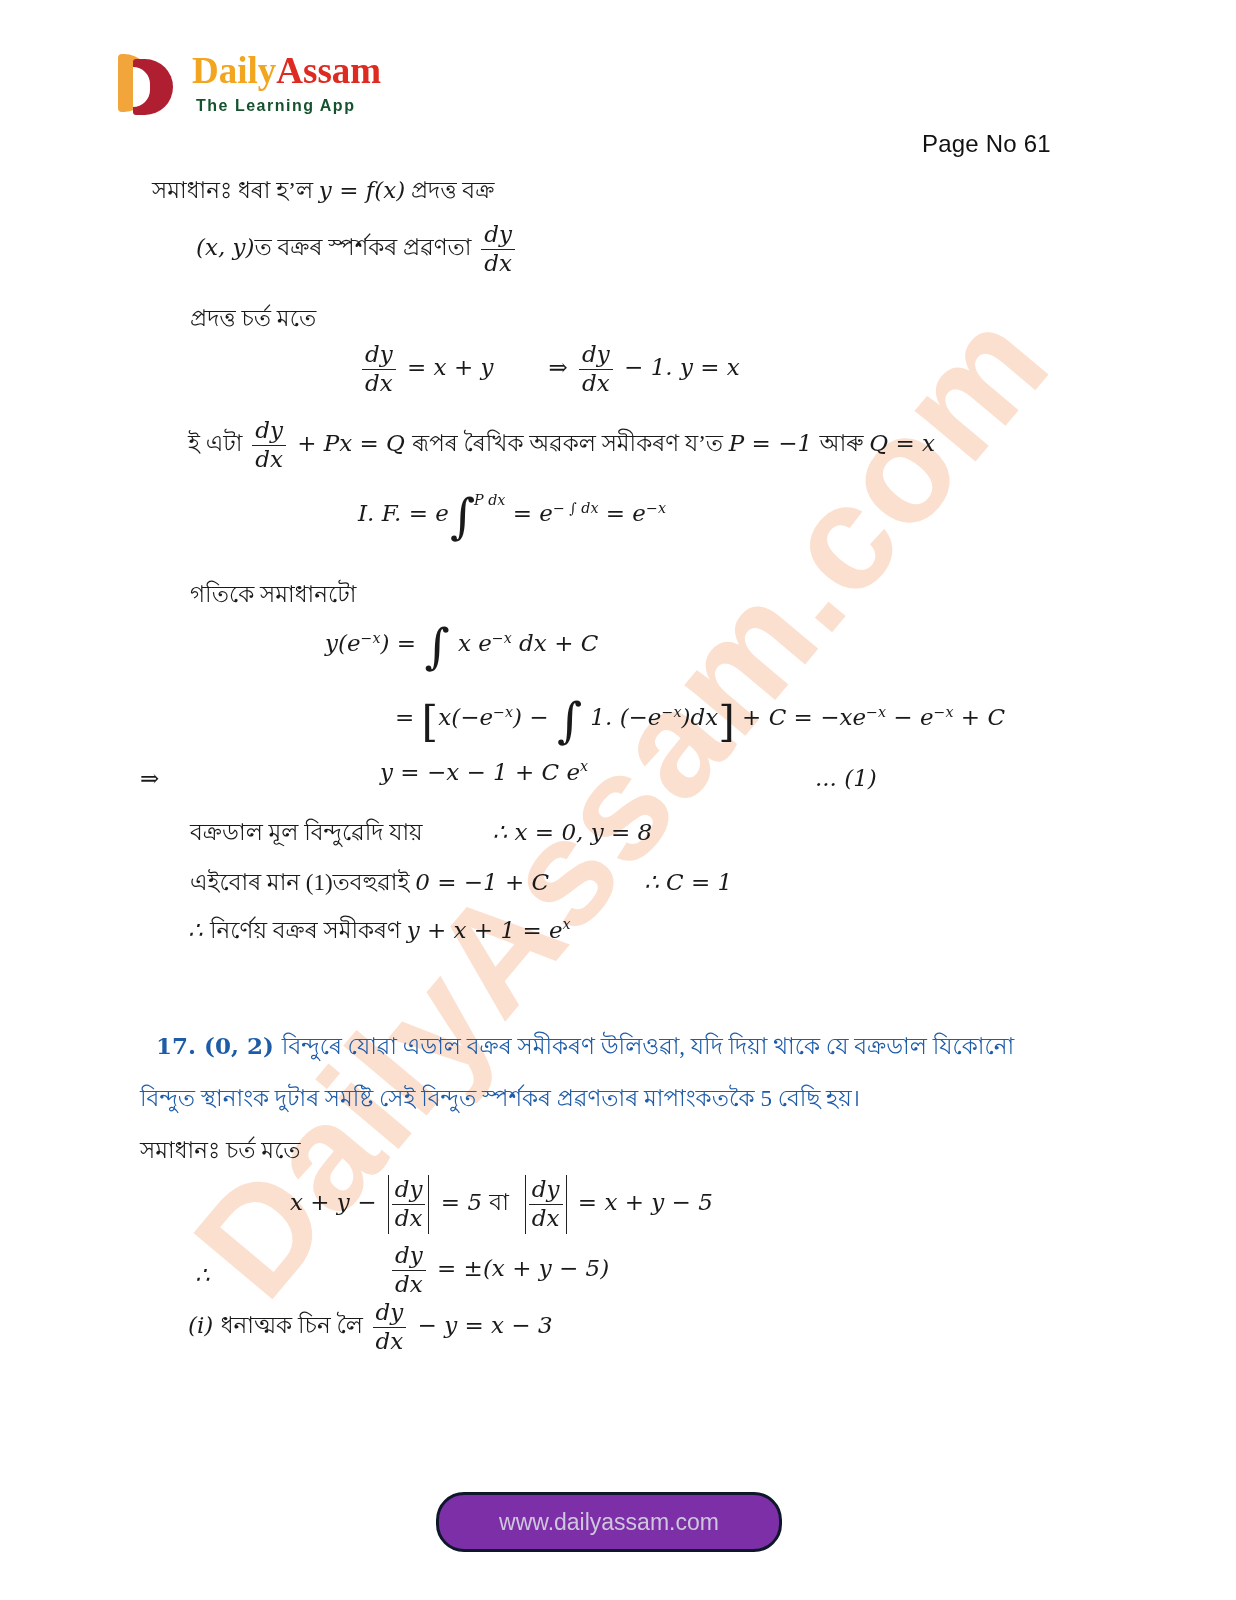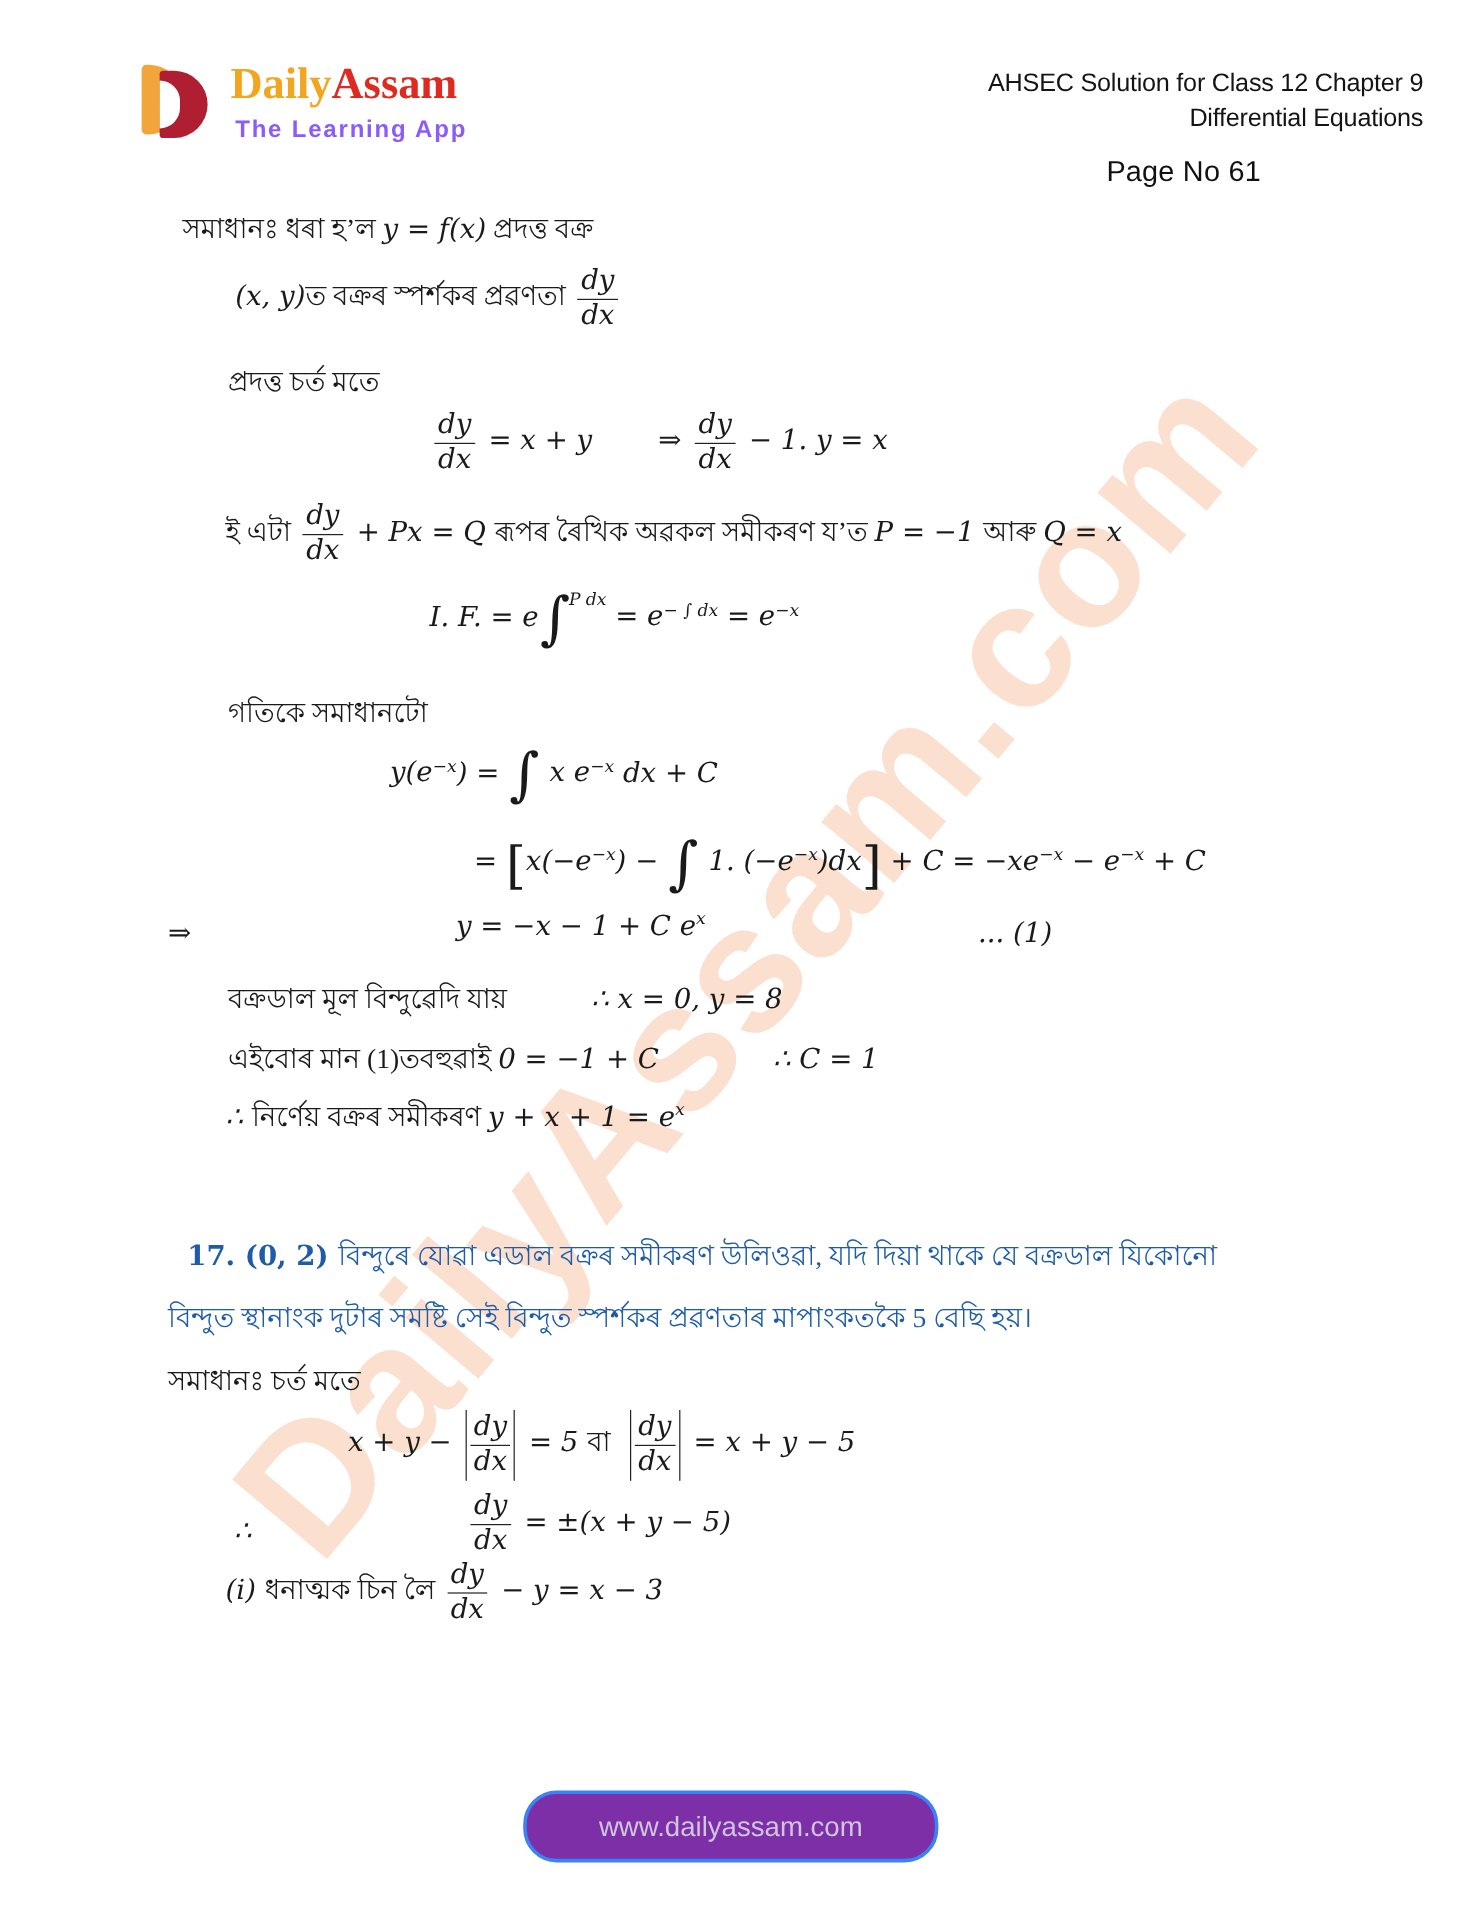--- a/index.html
+++ b/index.html
@@ -12,22 +12,22 @@
   .logo-d-orange{position:absolute;left:0;top:2px;width:34px;height:58px;background:#F2A53B;
                  border-radius:4px 28px 28px 4px;}
   .logo-d-red{position:absolute;left:15px;top:7px;width:40px;height:56px;background:#AF1E31;
               border-radius:3px 28px 28px 3px;}
   .logo-d-red::after{content:"";position:absolute;left:0;top:8px;width:17px;height:40px;
                      background:#ffffff;border-radius:0 20px 20px 0;}
   .brand-text{margin-left:8px;}
   .brand-name{font-family:"Liberation Serif",serif;font-weight:bold;font-size:37px;line-height:1;}
   .brand-daily{color:#F2A51F;}
   .brand-assam{color:#DE2A20;}
-  .brand-tagline{font-family:"Liberation Sans",sans-serif;font-weight:bold;font-size:20px;
-                 color:#8b5cf6;letter-spacing:1.5px;margin-top:8px;margin-left:4px;text-align:right;}
+  .brand-tagline{font-family:"Liberation Sans",sans-serif;font-weight:bold;font-size:16px;
+                 color:#14532d;letter-spacing:1.5px;margin-top:8px;margin-left:4px;}
   .header-right{position:absolute;right:50px;top:56px;text-align:right;
                 font-family:"Liberation Sans",sans-serif;font-size:21px;font-weight:500;
                 color:#141414;line-height:1.38;letter-spacing:-0.2px;}
   .page-no{position:absolute;left:922px;top:130px;font-family:"Liberation Sans",sans-serif;
            font-size:24px;color:#111;letter-spacing:0.2px;}
   
   .watermark{position:absolute;left:10px;top:735px;width:1210px;text-align:center;
              font-family:"Liberation Sans",sans-serif;font-weight:bold;font-size:150px;
              color:#FBE0D0;letter-spacing:2px;line-height:1;transform:rotate(-50deg);
              transform-origin:center;z-index:0;user-select:none;}
@@ -46,21 +46,21 @@
        margin:0 1px;display:inline-block;}
   .ints{font-size:0.62em;font-style:italic;font-family:"DejaVu Serif",serif;
         vertical-align:1.25em;margin-left:-2px;}
   .brk{font-size:1.85em;font-style:normal;font-family:"DejaVu Serif",serif;
        vertical-align:-0.26em;font-weight:300;display:inline-block;}
   .gap{display:inline-block;}
   .blue,.blue .as,.blue .mt{color:#1E5CA8;}
   .qnum{font-family:"DejaVu Serif",serif;font-weight:bold;margin-right:8px;margin-left:16px;}
   
   .footer-pill{position:absolute;left:436px;top:1492px;width:340px;height:54px;
-               background:#7C2FA7;border:3px solid #3b82f6;border-radius:28px;
+               background:#7C2FA7;border:3px solid #0f172a;border-radius:28px;
                display:flex;align-items:center;justify-content:center;z-index:2;}
   .footer-url{font-family:"Liberation Sans",sans-serif;font-size:23px;color:#CFC6DD;}
 </style>
 </head>
 <body>
 
 <div class="page">
 
   <div class="watermark">DailyAssam.com</div>
 
@@ -68,24 +68,20 @@
     <div class="logo-icon">
       <span class="logo-d-orange"></span>
       <span class="logo-d-red"></span>
     </div>
     <div class="brand-text">
       <div class="brand-name"><span class="brand-daily">Daily</span><span class="brand-assam">Assam</span></div>
       <div class="brand-tagline">The Learning App</div>
     </div>
   </div>
 
-  <div class="header-right">
-    <div>AHSEC Solution for Class 12 Chapter 9</div>
-    <div>Differential Equations</div>
-  </div>
 
   <div class="page-no">Page No 61</div>
 
   <div class="line" style="left:152px;top:172px;"><span class="as">সমাধানঃ ধৰা হ’ল </span><span class="mt">y = f(x)</span><span class="as"> প্ৰদত্ত বক্ৰ</span></div>
   <div class="line" style="left:196px;top:222px;"><span class="mt">(x, y)</span><span class="as">ত বক্ৰৰ স্পৰ্শকৰ প্ৰৱণতা </span><span class="frac"><span class="num">dy</span><span class="den">dx</span></span></div>
   <div class="line as" style="left:190px;top:300px;">প্ৰদত্ত চৰ্ত মতে</div>
   <div class="line" style="left:358px;top:342px;"><span class="frac"><span class="num">dy</span><span class="den">dx</span></span><span class="mt"> = x + y</span><span class="gap" style="width: 55px;"></span><span class="mt">⇒ </span><span class="frac"><span class="num">dy</span><span class="den">dx</span></span><span class="mt"> − 1. y = x</span></div>
   <div class="line" style="left:188px;top:418px;"><span class="as">ই এটা </span><span class="frac"><span class="num">dy</span><span class="den">dx</span></span><span class="mt"> + Px = Q </span><span class="as">ৰূপৰ ৰৈখিক অৱকল সমীকৰণ য’ত </span><span class="mt">P = −1 </span><span class="as">আৰু </span><span class="mt">Q = x</span></div>
   <div class="line" style="left:358px;top:488px;"><span class="mt">I. F. = e</span><span class="intwrap"><span class="int">∫</span><sup class="ints">P dx</sup></span><span class="mt"><span> = e</span><sup>− ∫ dx</sup></span><span class="mt"><span> = e</span><sup>−x</sup></span></div>
   <div class="line as" style="left:190px;top:576px;">গতিকে সমাধানটো</div>

